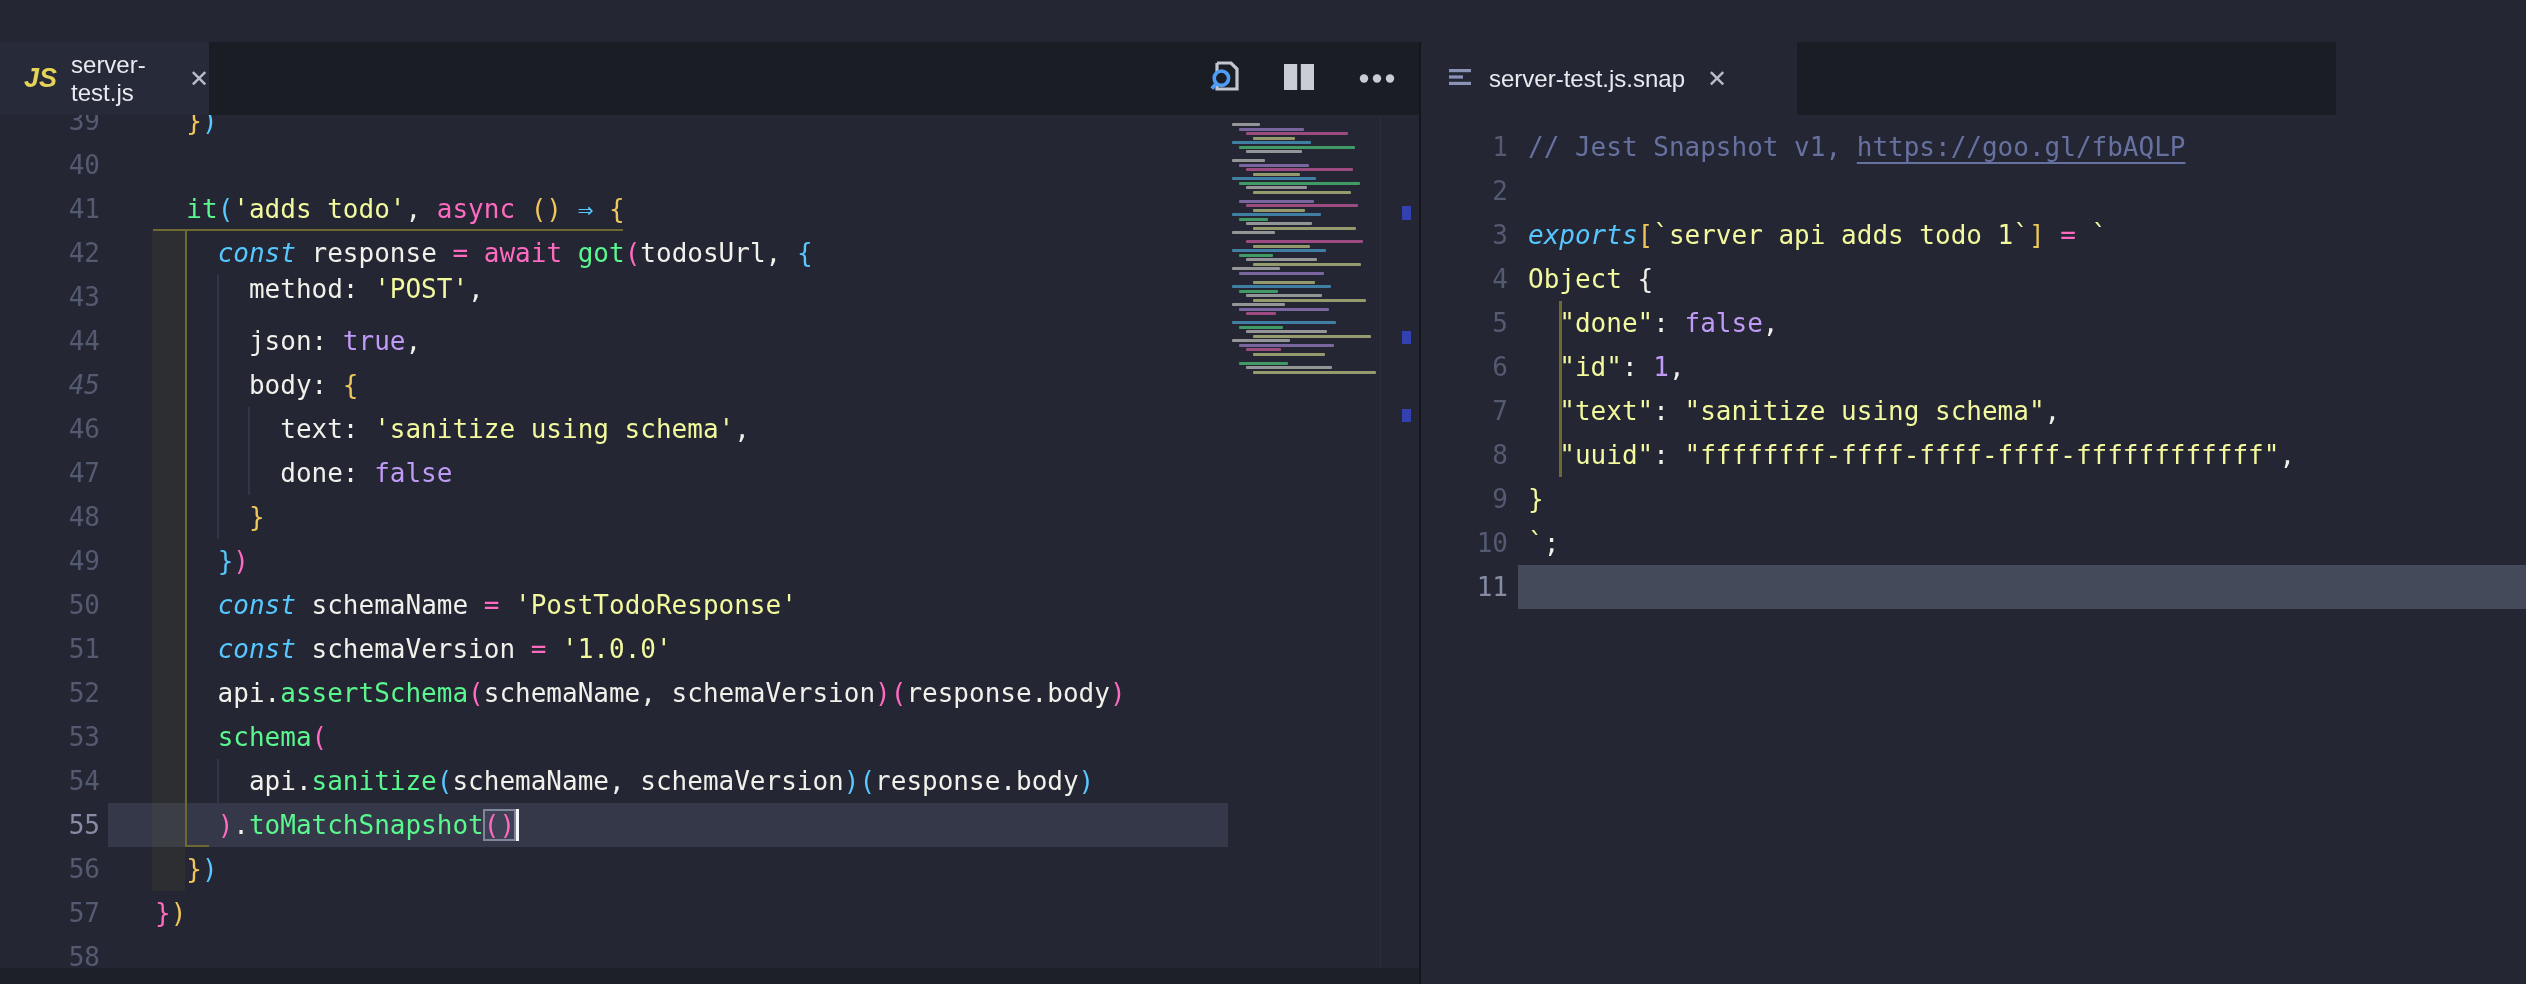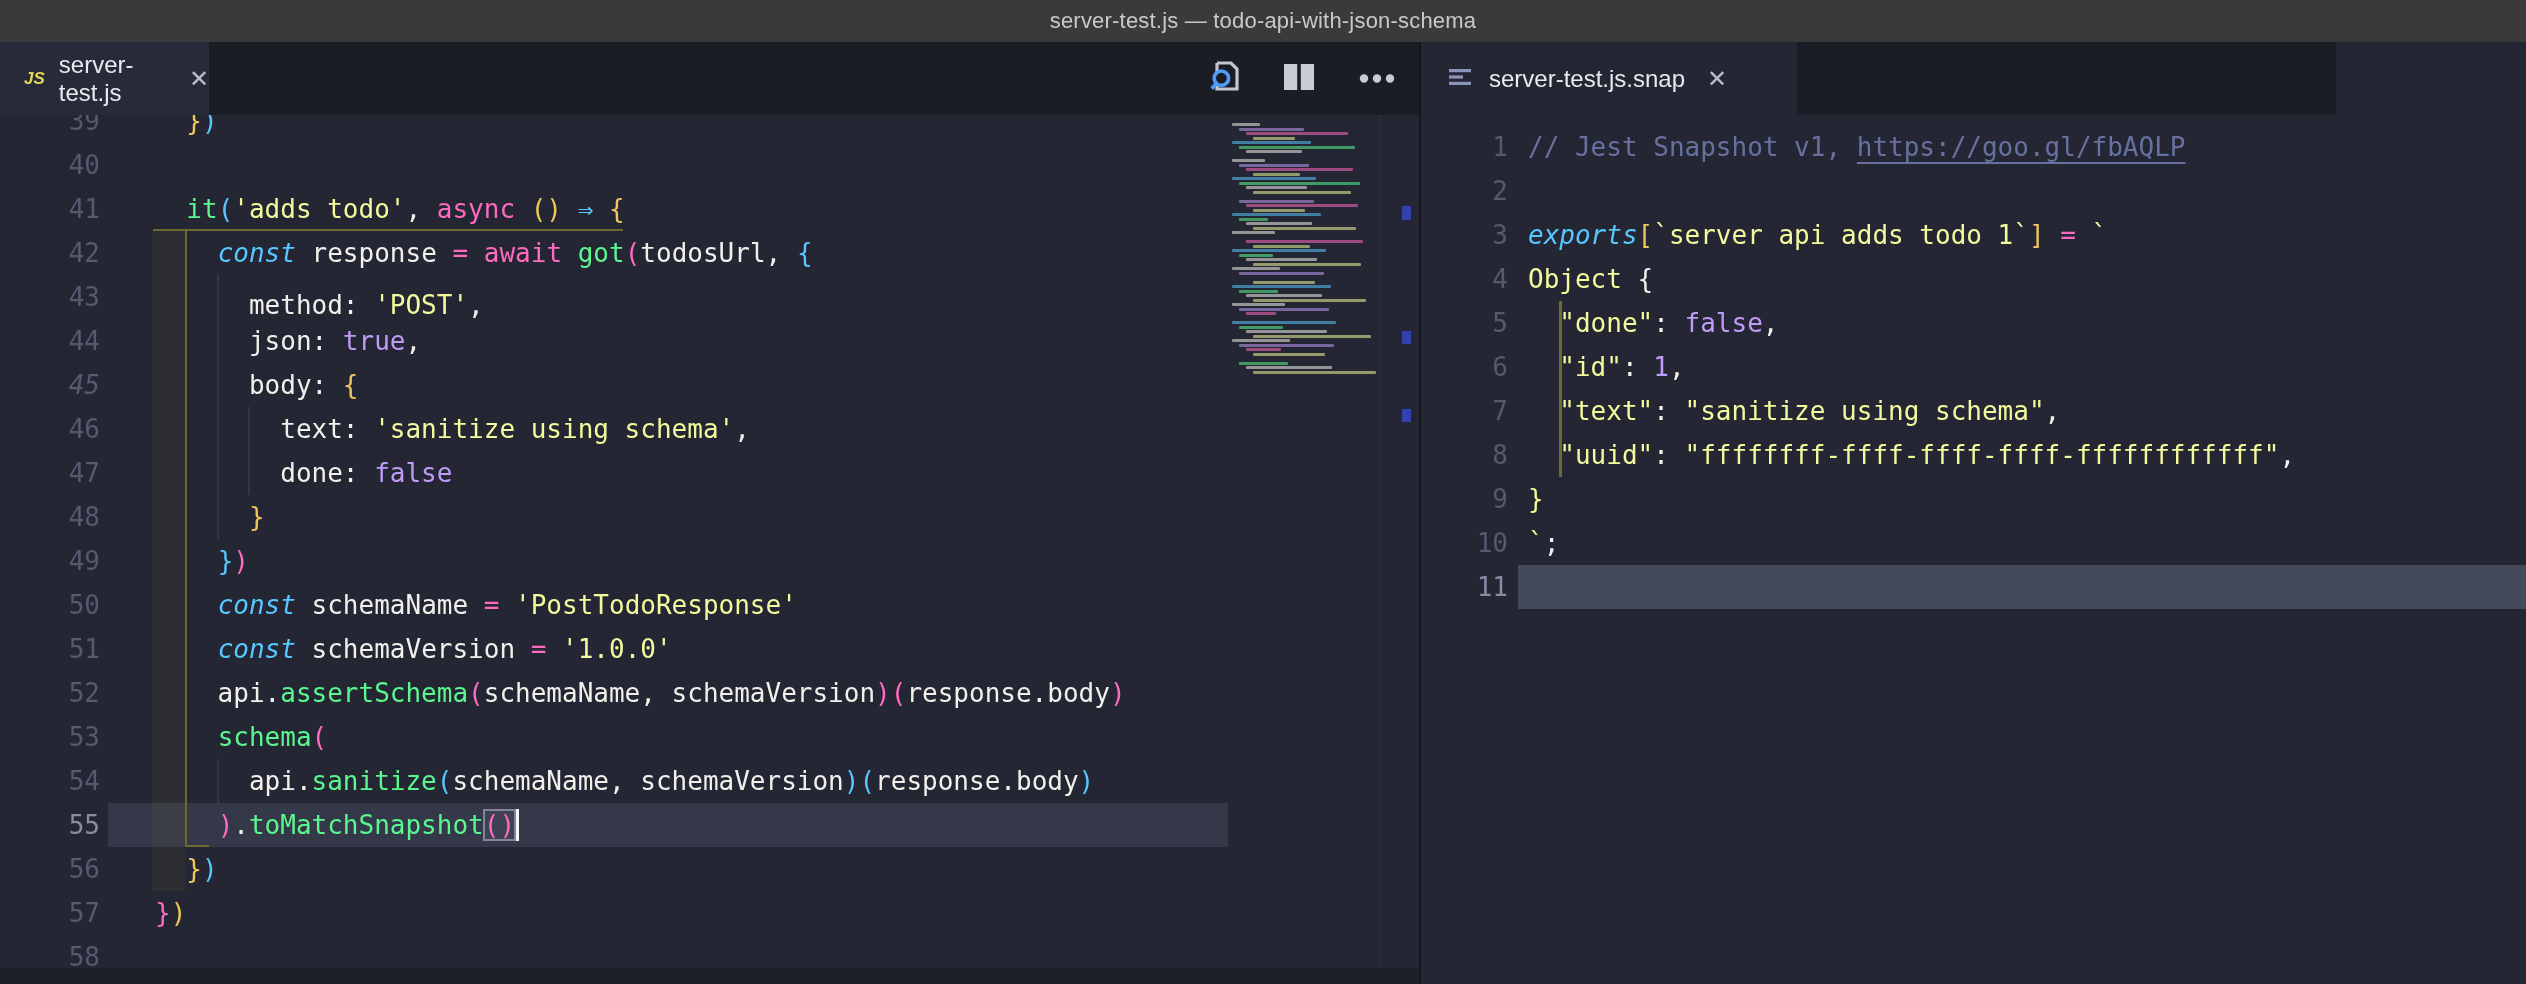--- a/index.html
+++ b/index.html
@@ -15,21 +15,21 @@
 
   
   .tabbar { position:absolute; top:42px; height:73px; background:#1b1d25; }
   .tabbar.left  { left:0; width:1419px; }
   .tabbar.right { left:1421px; width:915px; }
   .tab { position:absolute; top:0; height:73px; display:flex; align-items:center;
          background:#272a38; cursor:pointer; }
   .tab.right-active { background:#242633; }
   .tab-label { color:#e8eaf0; font-family:"Liberation Sans", sans-serif; font-size:24px; }
   .js-badge { color:#e5d457; font-family:"Liberation Sans", sans-serif; font-weight:bold;
-              font-size:17px; margin:0 14px 0 24px; font-style:italic; }
+              font-size:27px; margin:0 14px 0 24px; font-style:italic; }
   .tab-close { color:#b9bdc9; font-size:24px; margin-left:22px;
                font-family:"Liberation Sans", sans-serif; }
   .snap-icon { margin:0 16px 0 26px; display:inline-block; }
 
   
   .toolbar { position:absolute; top:42px; left:1180px; width:239px; height:73px; }
   .tb-icon { position:absolute; top:50%; transform:translateY(-50%); cursor:pointer; }
 
   
   .editor { position:absolute; top:115px; overflow:hidden; background:#242633; }
@@ -66,23 +66,20 @@
   .c-fg{color:#f0f1ea} .c-green{color:#5af78e} .c-pink{color:#ff6ac1}
   .c-cyan{color:#57c7ff} .c-yellow{color:#f3f99d} .c-gold{color:#efc65a}
   .c-purple{color:#bf9af7} .c-comment{color:#66719f}
   .s-i{font-style:italic} .s-u{text-decoration:underline; text-underline-offset:6px;}
 </style>
 </head>
 <body>
 
 <div id="stage">
 
-  <div class="titlebar">
-    <span class="title">server-test.js — todo-api-with-json-schema</span>
-  </div>
 
   <div class="tabbar left">
     <div class="tab" style="left:0;width:209px;">
       <span class="js-badge">JS</span>
       <span class="tab-label">server-test.js</span>
       <span class="tab-close">✕</span>
     </div>
   </div>
 
   <div class="toolbar">
@@ -137,21 +134,21 @@
     <div id="left-lines">
         <div class="gutter-num" style="left: 20px; width: 80px; top: -16px;">39</div>
         <div class="code-line" style="left: 155px; top: -16px;"><span class="c-fg">  </span><span class="c-gold">}</span><span class="c-cyan">)</span></div>
         <div class="gutter-num" style="left: 20px; width: 80px; top: 28px;">40</div>
         <div class="code-line" style="left: 155px; top: 28px;"></div>
         <div class="gutter-num" style="left: 20px; width: 80px; top: 72px;">41</div>
         <div class="code-line" style="left: 155px; top: 72px;"><span class="c-fg">  </span><span class="c-green">it</span><span class="c-cyan">(</span><span class="c-yellow">'adds todo'</span><span class="c-fg">, </span><span class="c-pink">async</span><span class="c-fg"> </span><span class="c-gold">()</span><span class="c-fg"> </span><span class="c-cyan">⇒</span><span class="c-fg"> </span><span class="c-gold">{</span></div>
         <div class="gutter-num" style="left: 20px; width: 80px; top: 116px;">42</div>
         <div class="code-line" style="left: 155px; top: 116px;"><span class="c-fg">    </span><span class="c-cyan s-i">const</span><span class="c-fg"> response </span><span class="c-pink">=</span><span class="c-fg"> </span><span class="c-pink">await</span><span class="c-fg"> </span><span class="c-green">got</span><span class="c-pink">(</span><span class="c-fg">todosUrl, </span><span class="c-cyan">{</span></div>
         <div class="gutter-num" style="left: 20px; width: 80px; top: 160px;">43</div>
-        <div class="code-line" style="left: 155px; top: 168px;"><span class="c-fg">      method: </span><span class="c-yellow">'POST'</span><span class="c-fg">,</span></div>
+        <div class="code-line" style="left: 155px; top: 152px;"><span class="c-fg">      method: </span><span class="c-yellow">'POST'</span><span class="c-fg">,</span></div>
         <div class="gutter-num" style="left: 20px; width: 80px; top: 204px;">44</div>
         <div class="code-line" style="left: 155px; top: 204px;"><span class="c-fg">      json: </span><span class="c-purple">true</span><span class="c-fg">,</span></div>
         <div class="gutter-num" style="left: 20px; width: 80px; top: 248px; font-style: italic;">45</div>
         <div class="code-line" style="left: 155px; top: 248px;"><span class="c-fg">      body: </span><span class="c-gold">{</span></div>
         <div class="gutter-num" style="left: 20px; width: 80px; top: 292px;">46</div>
         <div class="code-line" style="left: 155px; top: 292px;"><span class="c-fg">        text: </span><span class="c-yellow">'sanitize using schema'</span><span class="c-fg">,</span></div>
         <div class="gutter-num" style="left: 20px; width: 80px; top: 336px;">47</div>
         <div class="code-line" style="left: 155px; top: 336px;"><span class="c-fg">        done: </span><span class="c-purple">false</span></div>
         <div class="gutter-num" style="left: 20px; width: 80px; top: 380px;">48</div>
         <div class="code-line" style="left: 155px; top: 380px;"><span class="c-fg">      </span><span class="c-gold">}</span></div>

